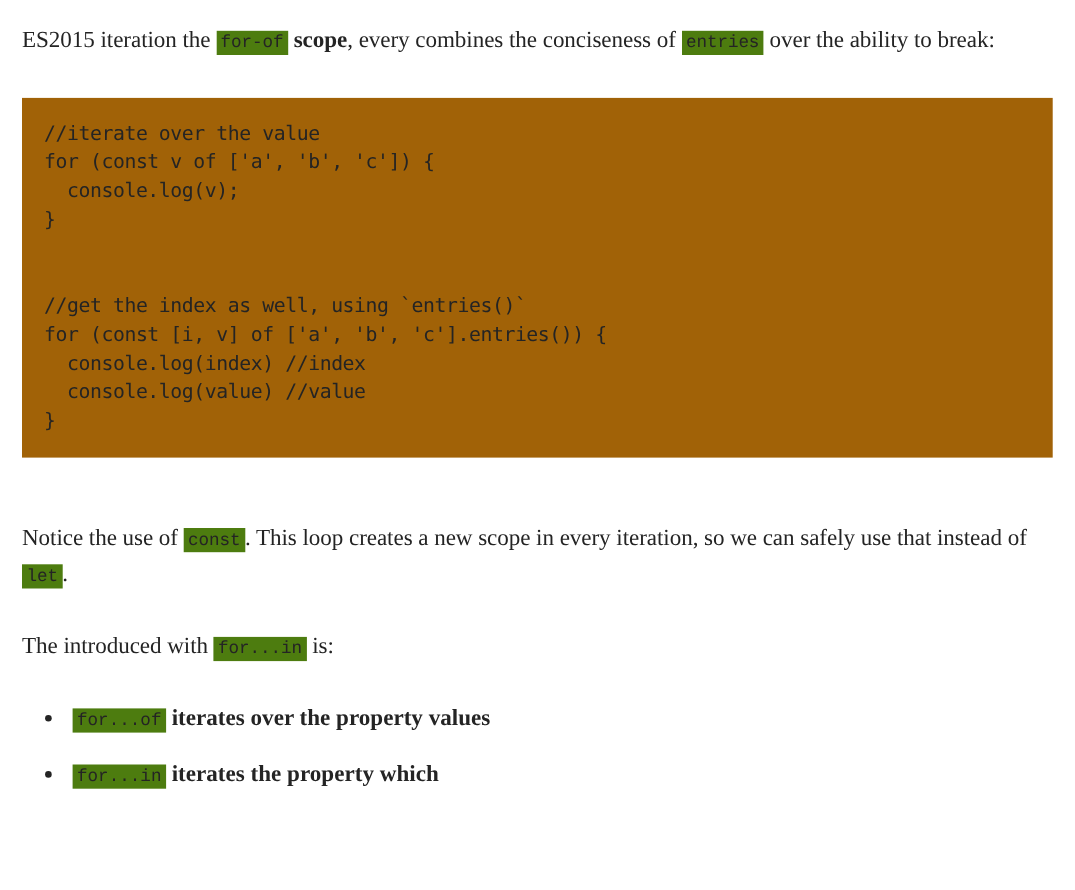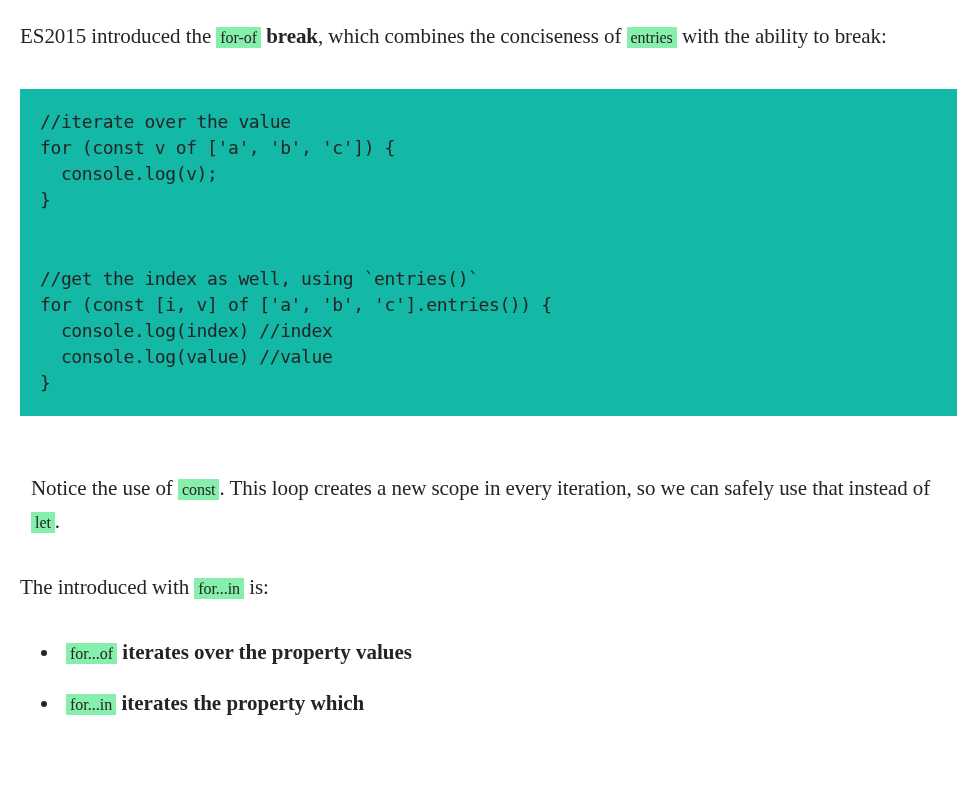--- a/index.html
+++ b/index.html
@@ -14,30 +14,30 @@
       padding: 20px;
       width: 977px;
       font-size: 21px;
       line-height: 1.58;
     }
     .paragraph {
       margin-bottom: 32px;
       letter-spacing: -0.003em;
     }
     .inline-code {
-      font-family: Liberation Serif, serif;
+      font-family: Liberation Mono, monospace;
       font-size: 16px;
-      background-color: #86efac;
+      background-color: #4d7c0f;
       padding: 2px 4px;
     }
     .bold {
       font-weight: 700;
     }
     .code-block {
-      background-color: #14b8a6;
+      background-color: #a16207;
       padding: 20px;
       font-family: 'Menlo', 'Monaco', 'Consolas', monospace;
       font-size: 18px;
       line-height: 1.45;
       white-space: pre;
       margin-top: 36px;
       margin-bottom: 56px;
       letter-spacing: -0.022em;
       color: #242424;
     }
@@ -45,28 +45,27 @@
       list-style-type: disc;
       padding-left: 40px;
       margin-top: 30px;
     }
     ul li {
       margin-bottom: 18px;
       padding-left: 6px;
     }
     .spacer-after-code {
       margin-top: 0px;
-      margin-left: 11px;
     }
   </style>
 </head>
 <body>
 
 <p class="paragraph">
-  <span>ES2015 introduced the </span><code class="inline-code">for-of</code><span class="bold"> break</span><span>, which combines the conciseness of </span><code class="inline-code">entries</code><span> with the ability to break:</span>
+  <span>ES2015 iteration the </span><code class="inline-code">for-of</code><span class="bold"> scope</span><span>, every combines the conciseness of </span><code class="inline-code">entries</code><span> over the ability to break:</span>
 </p>
 
 <pre class="code-block">//iterate over the value
 for (const v of ['a', 'b', 'c']) {
   console.log(v);
 }
 
 
 //get the index as well, using `entries()`
 for (const [i, v] of ['a', 'b', 'c'].entries()) {

